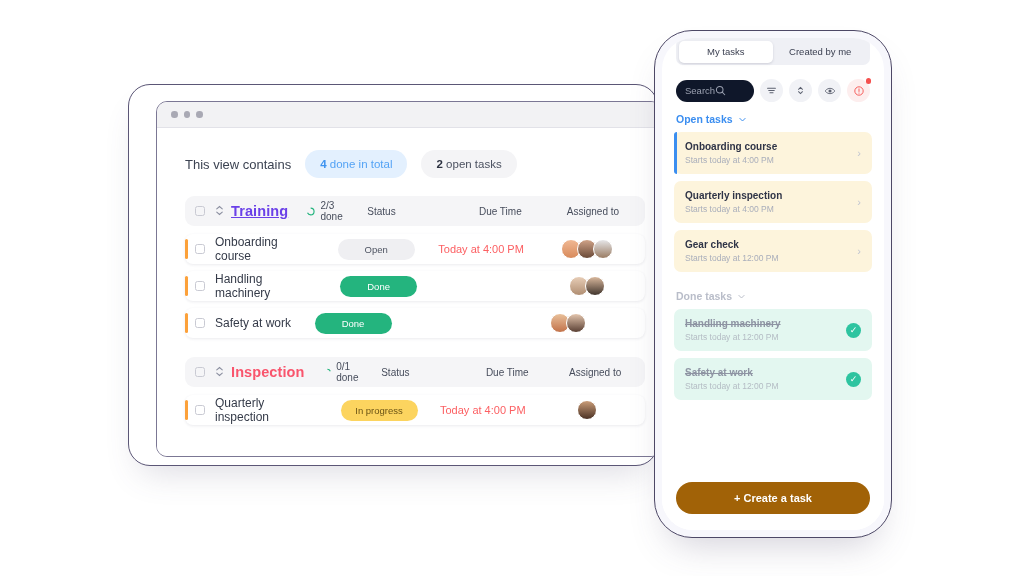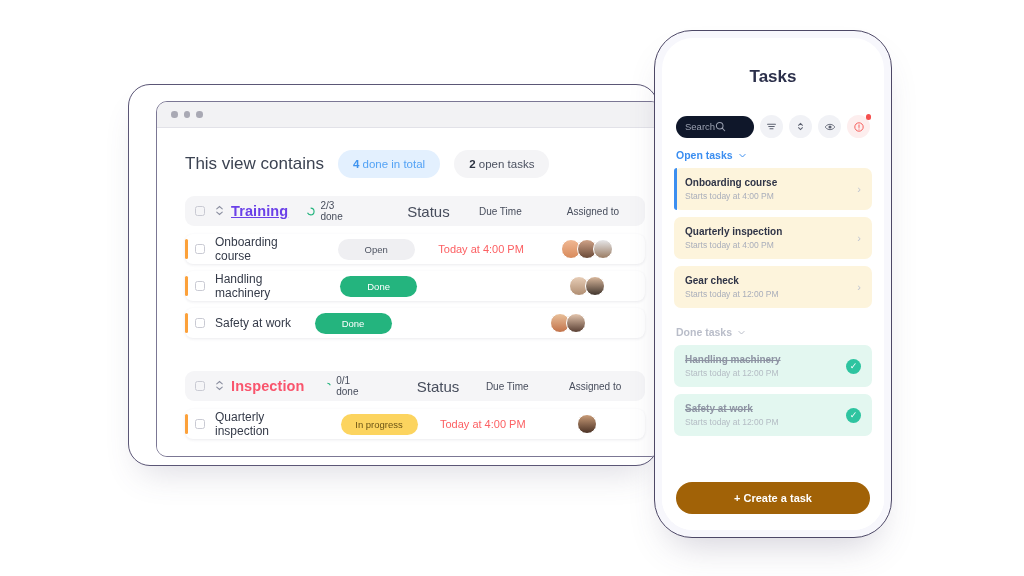--- a/index.html
+++ b/index.html
@@ -33,21 +33,21 @@
     border-bottom: 1px solid #e2e2e8;
     display: flex; align-items: center; padding-left: 14px; gap: 6px;
   }
   .dot { width: 6.5px; height: 6.5px; border-radius: 50%; background: #a9a9b4; }
   .browser-body { padding: 0 0 0 0; background:#fff; height: 330px; }
 
   .viewline {
     display: flex; align-items: center; gap: 14px;
     padding: 22px 0 18px 28px;
   }
-  .viewline-label { font-size: 17px; color: #3c4352; }
+  .viewline-label { font-size: 13px; color: #3c4352; }
   .pill {
     border-radius: 999px; padding: 8px 15px;
     font-size: 11.5px; white-space: nowrap;
   }
   .pill b { font-weight: 700; }
   .pill-blue { background: #e3f0fe; color: #54a3f5; }
   .pill-blue b { color: #3e93ef; }
   .pill-gray { background: #f4f4f6; color: #4b5160; }
   .pill-gray b { color: #2d3342; }
 
@@ -61,21 +61,21 @@
   .chk {
     width: 10px; height: 10px; border: 1.3px solid #c9cad3;
     border-radius: 2.5px; flex: none;
   }
   .collapse-ico { width: 12px; margin: 0 5px 0 9px; flex: none; color:#8b8fa0; }
   .group-title { font-size: 14.5px; font-weight: 700; letter-spacing: .1px; }
   .g-training { color: #6b41e8; text-decoration: underline; }
   .g-inspection { color: #f9556d; }
   .progress-wrap { display:flex; align-items:center; gap:5px; margin-left: 18px; }
   .progress-txt { font-size: 10px; color: #474d5c; }
-  .col-status { width: 96px; text-align: right; font-size: 15px; color: #474d5c; margin-left: 14px;}
+  .col-status { width: 96px; text-align: left; font-size: 10px; color: #474d5c; margin-left: 14px;}
   .col-due { width: 118px; text-align: center; font-size: 10px; color: #474d5c; }
   .col-assigned { width: 98px; text-align: center; font-size: 10px; color: #474d5c; }
 
   .task-row {
     display: flex; align-items: center;
     background: #ffffff; border-radius: 8px;
     margin: 0 16px 7px 28px; height: 30px;
     padding: 0 10px; position: relative;
     box-shadow: 0 1px 3px rgba(60,60,90,.10);
   }
@@ -236,21 +236,21 @@
               <span class="badge badge-done">Done</span>
             </span>
           <span class="due-cell"></span>
           <span class="assigned-cell">
             <span class="av" style="background:linear-gradient(#e9c09a,#c2724a)"></span>
             <span class="av" style="background:linear-gradient(#e3c5ad,#5a4034)"></span>
           </span>
         </div>
       </div>
 
-      <div class="group" style="margin-top:33px">
+      <div class="group" style="margin-top:19px">
         <div class="group-head">
           <span class="chk"></span>
           <span class="collapse-ico">
             <svg viewBox="0 0 12 12" width="11" height="11">
                 <path d="M3 4.2 L6 1.6 L9 4.2 M3 7.8 L6 10.4 L9 7.8" fill="none" stroke="currentColor" stroke-width="1.2" stroke-linecap="round"></path>
               </svg>
           </span>
           <span class="group-title g-inspection">Inspection</span>
           <span class="progress-wrap">
             <svg width="11" height="11" viewBox="0 0 12 12">
@@ -276,22 +276,25 @@
           </span>
         </div>
       </div>
 
     </div>
   </div>
 
   <div class="phone">
     <div class="screen">
 
-      <div class="ph-title">Tasks</div>
-
+
+      <div class="seg">
+        <div class="seg-item active">My tasks</div>
+        <div class="seg-item">Created by me</div>
+      </div>
 
       <div class="ph-tools">
         <div class="search">
           <span>Search</span>
           <svg width="11" height="11" viewBox="0 0 14 14">
               <circle cx="6" cy="6" r="4.2" fill="none" stroke="#9aa0b0" stroke-width="1.3"></circle>
               <path d="M9.2 9.2 L12.4 12.4" stroke="#9aa0b0" stroke-width="1.3" stroke-linecap="round"></path>
             </svg>
         </div>
         <div class="tool-btn">

